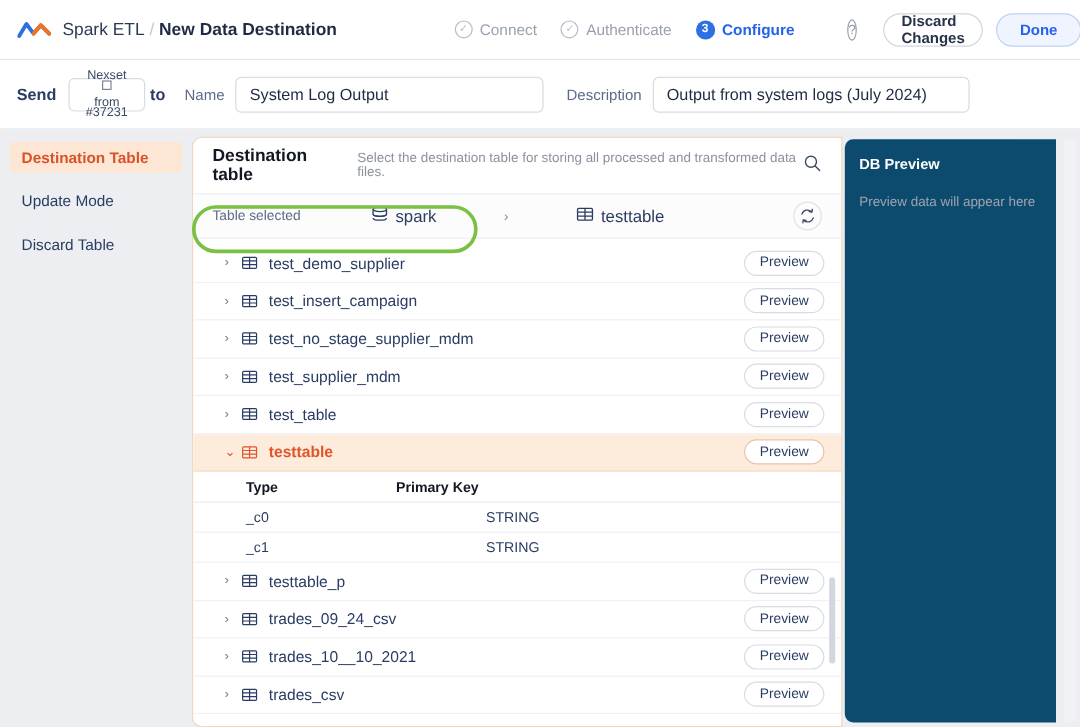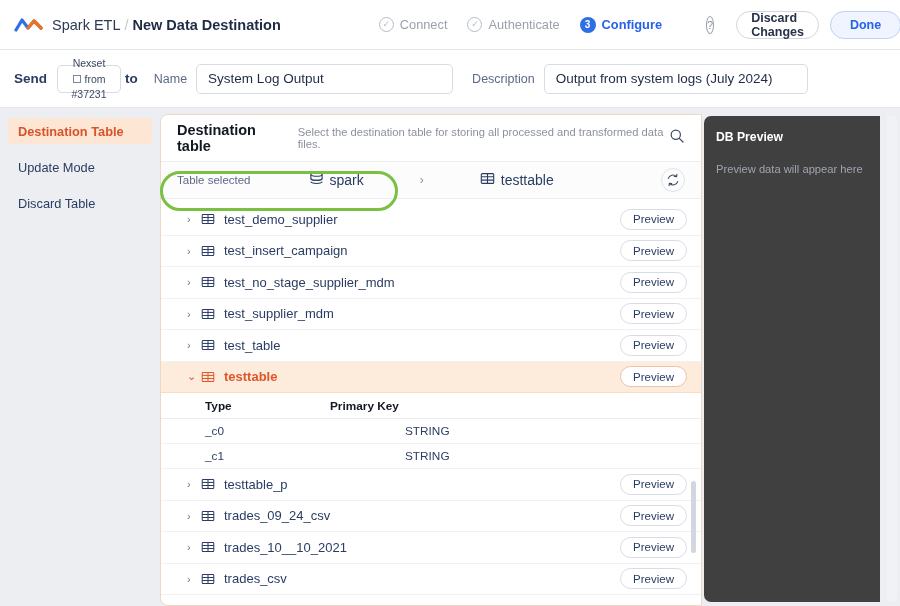--- a/index.html
+++ b/index.html
@@ -70,21 +70,21 @@
     height: 28px; position: relative; display: flex; align-items: center;
     justify-content: center; padding: 0 7px;
   }
   .chip-nexset { width: 64px; margin-left: 10px; }
   .chip-nexset .ov {
     position: absolute; left: 0; width: 100%; text-align: center;
     font-size: 10.5px; color: #3c4a63; line-height: 1;
   }
   .chip-nexset .ov.top { top: -8px; }
   .chip-nexset .ov.bot { bottom: -8px; }
-  .chip-nexset .mid { font-size: 10.5px; color: #3c4a63; display: flex; align-items: center; gap: 4px; }
+  .chip-nexset .mid { font-size: 10.5px; color: #3c4a63; display: flex; align-items: center; gap: 4px; flex-direction: column; }
   .mini-sq { width: 8px; height: 8px; border: 1px solid #7b8699; display: inline-block; }
   .chip-delta { margin-left: 12px; padding: 0 8px; gap: 7px; }
   .delta-txt { font-size: 10.5px; color: #2b3953; line-height: 1.15; text-align: left; }
   .field {
     height: 30px; border: 1px solid #d7dbe3; border-radius: 5px; background: #fff;
     display: flex; align-items: center; padding: 0 11px;
     font-size: 13.5px; color: #1f2b44;
   }
 
   
@@ -149,21 +149,21 @@
   .c-type { width: 125px; }
 
   .vscroll {
     position: absolute; left: 691px; top: 481px; width: 5px; height: 72px;
     background: #d2d6de; border-radius: 3px;
   }
 
   
   .dbprev {
     position: absolute; left: 704px; top: 116px; width: 176px; height: 486px;
-    background: #404040; border-radius: 7px 0 0 7px; padding: 14px 14px 0 12px;
+    background: #0c4a6e; border-radius: 7px 0 0 7px; padding: 14px 14px 0 12px;
   }
   .dbprev-title { font-size: 12.2px; font-weight: 700; color: #fff; }
   .dbprev-msg { margin-top: 19px; font-size: 11.2px; color: #9fa4b0; }
   .rail {
     position: absolute; left: 887px; top: 116px; width: 10px; height: 486px;
     background: #f1f2f5; border-radius: 0 5px 5px 0;
   }
 
   
   .annot {

